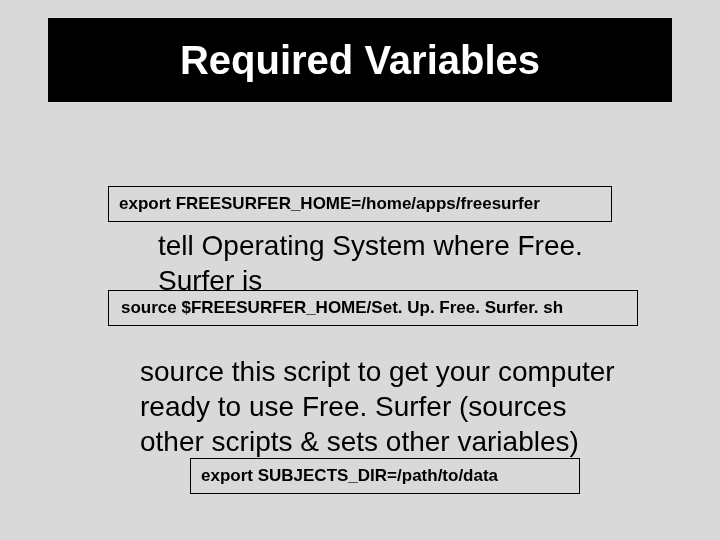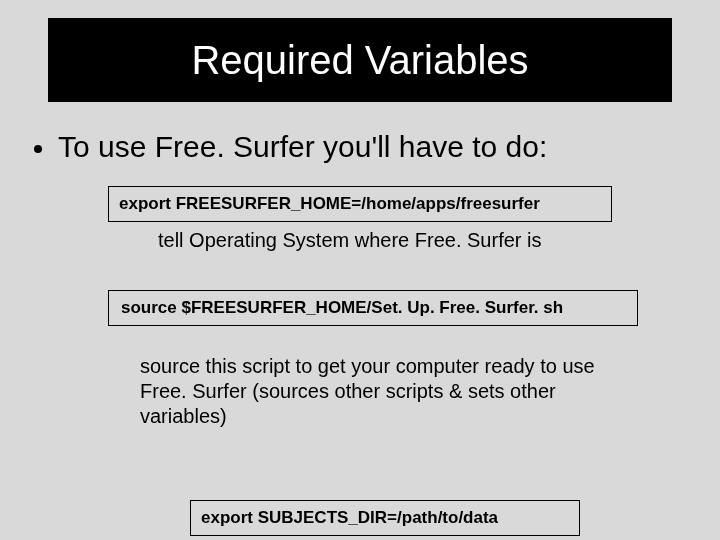--- a/index.html
+++ b/index.html
@@ -25,21 +25,21 @@
     width: 624px;
     height: 84px;
     background: #000;
     color: #fff;
     display: flex;
     align-items: center;
     justify-content: center;
   }
   .title-band span {
     font-size: 40px;
-    font-weight: normal;
+    font-weight: bold;
   }
   .bullet-row {
     position: absolute;
     left: 34px;
     top: 130px;
     width: 650px;
     display: flex;
     align-items: center;
     font-size: 30px;
   }
@@ -65,21 +65,21 @@
     align-items: flex-end;
   }
   .box1 {
     left: 108px;
     top: 186px;
     width: 504px;
     height: 36px;
   }
   .desc {
     position: absolute;
-    font-size: 20px;
+    font-size: 28px;
     line-height: 1.25;
   }
   .desc1 {
     left: 158px;
     top: 228px;
     width: 480px;
   }
   .box2 {
     left: 108px;
     top: 290px;
@@ -87,38 +87,34 @@
     height: 36px;
     padding-left: 12px;
   }
   .desc2 {
     left: 140px;
     top: 354px;
     width: 490px;
   }
   .box3 {
     left: 190px;
-    top: 500px;
+    top: 458px;
     width: 390px;
     height: 36px;
   }
 </style>
 </head>
 <body>
 
 <div class="slide">
 
   <div class="title-band">
     <span>Required Variables</span>
   </div>
 
-  <div class="bullet-row">
-    <div class="bullet-dot"></div>
-    <span>To use Free. Surfer you'll have to do:</span>
-  </div>
 
   <div class="codebox box1">
     <span>export   FREESURFER_HOME=/home/apps/freesurfer</span>
   </div>
 
   <div class="desc desc1">tell Operating System where Free. Surfer is</div>
 
   <div class="codebox box2">
     <span>source     $FREESURFER_HOME/Set. Up. Free. Surfer. sh</span>
   </div>

